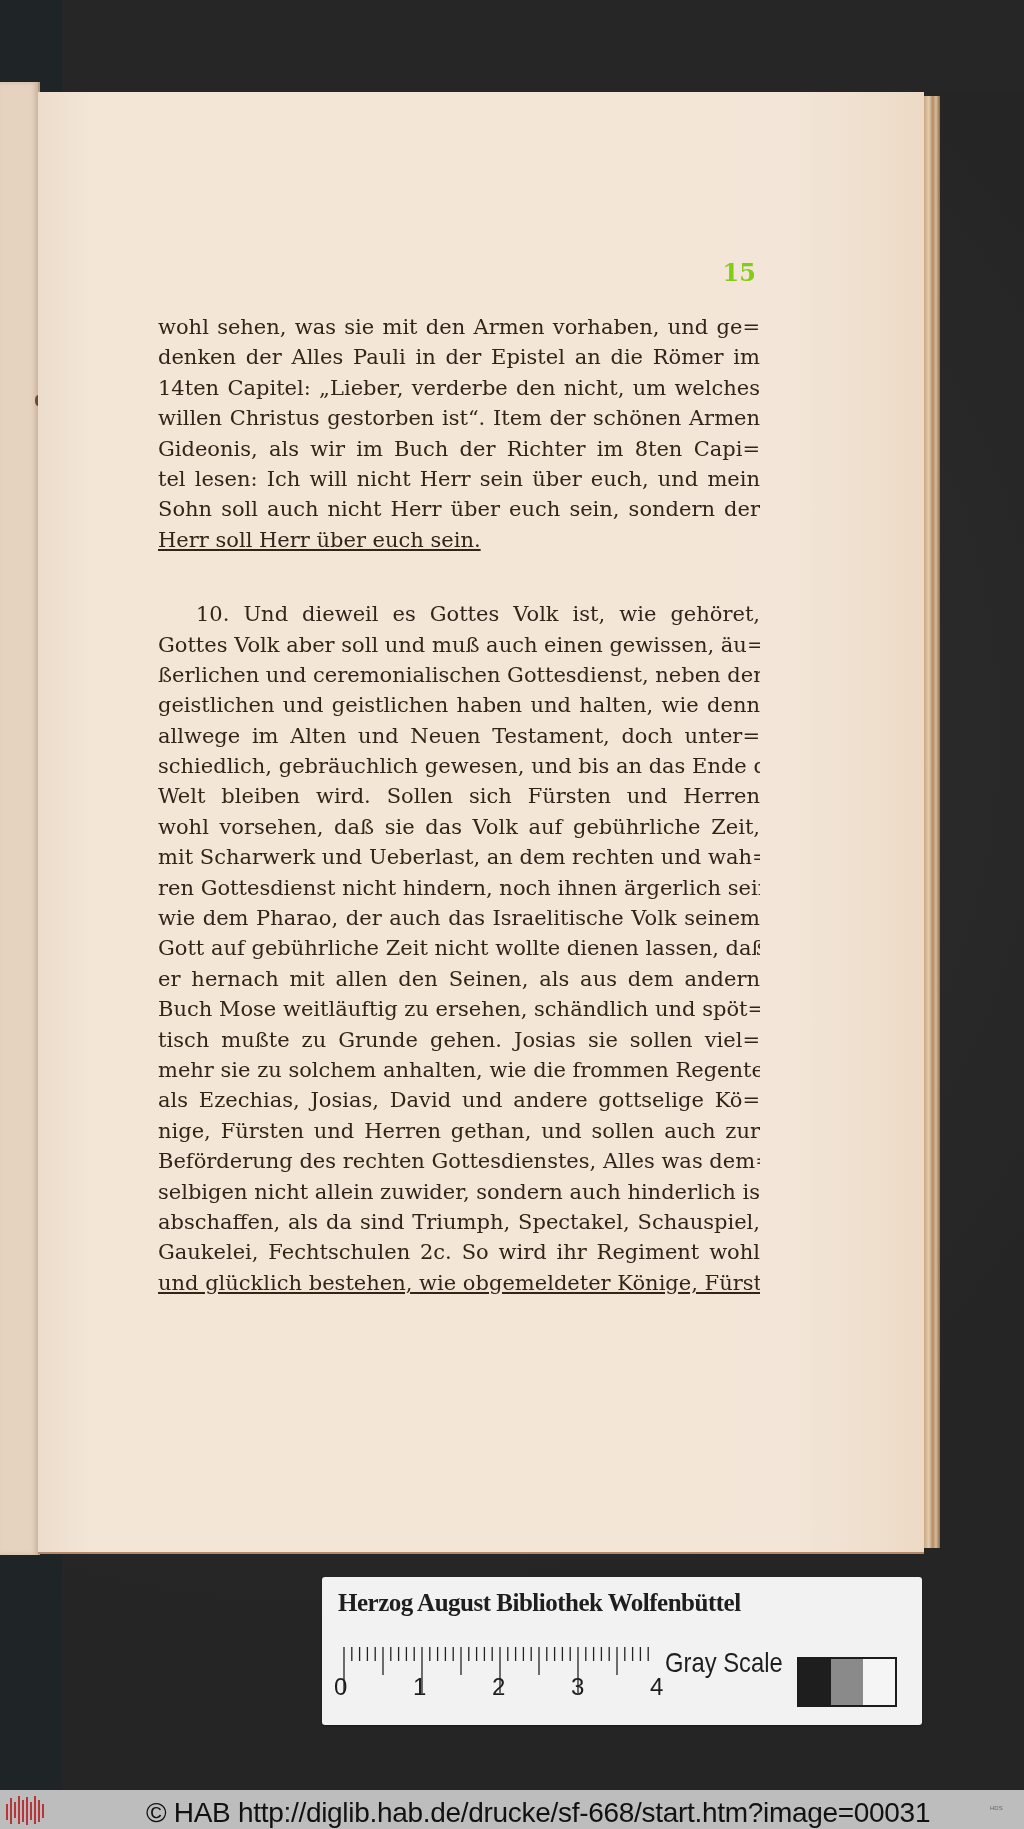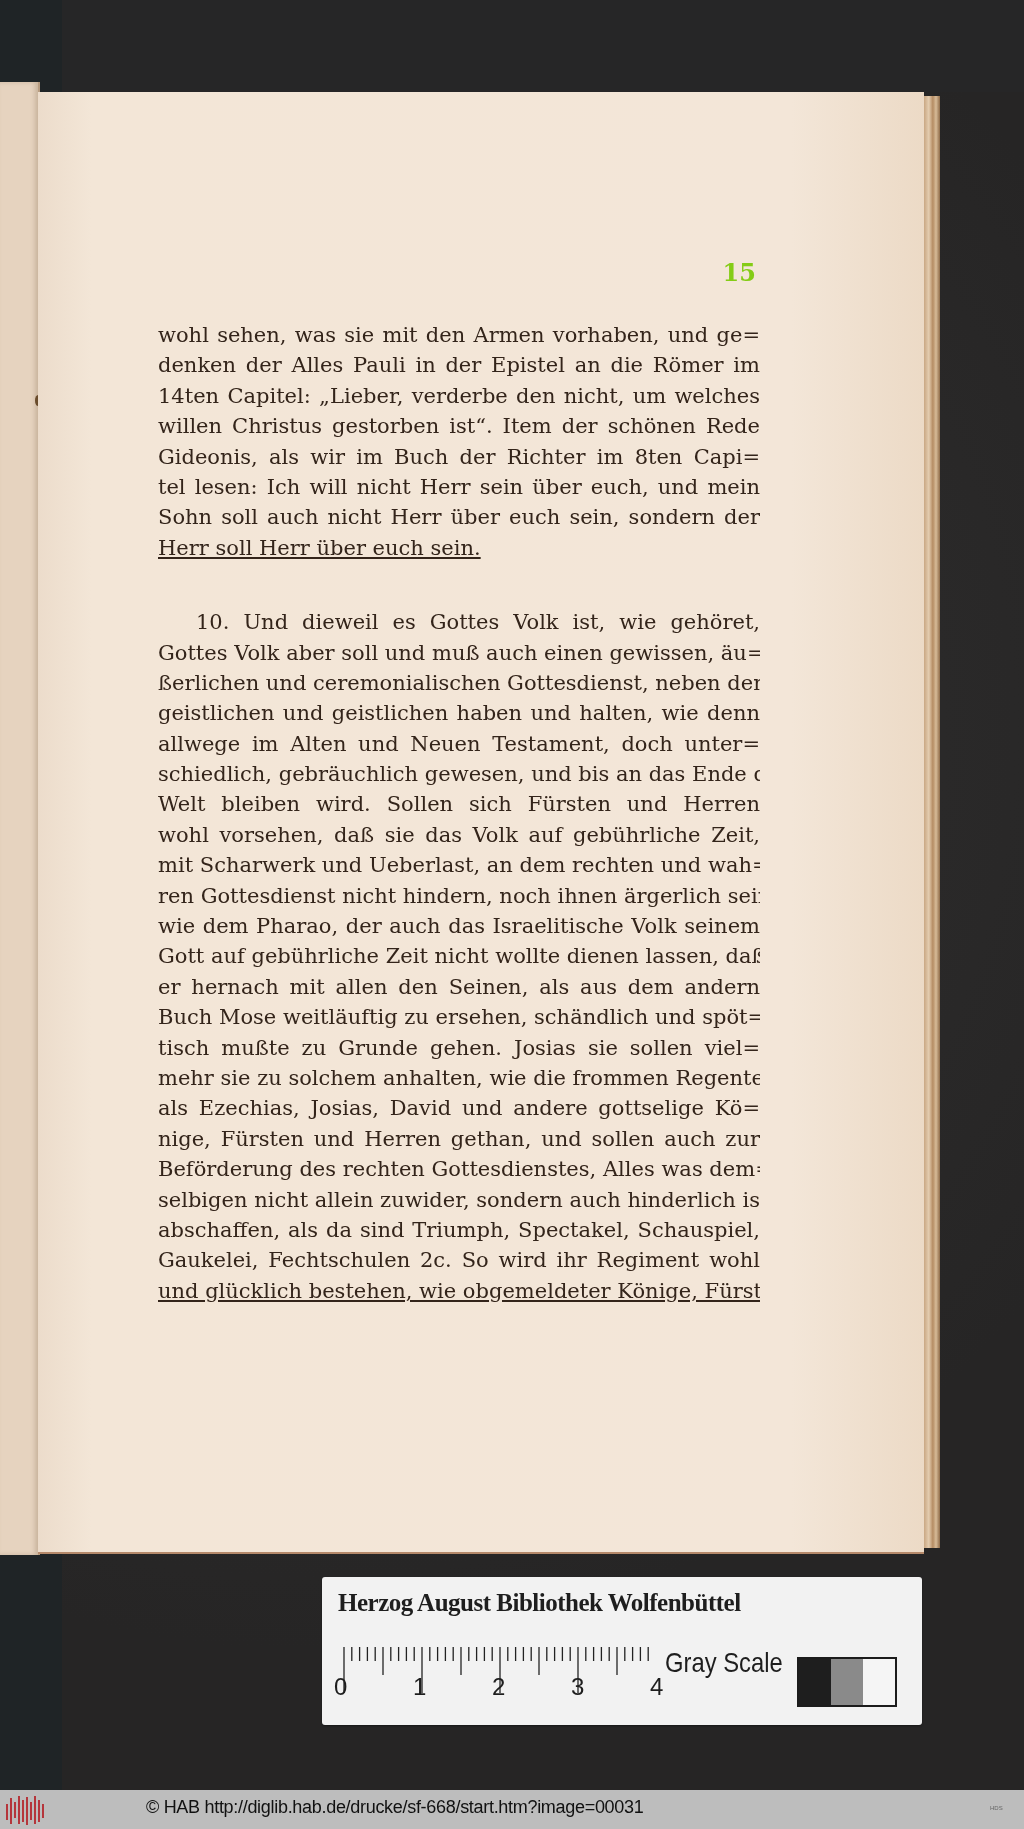--- a/index.html
+++ b/index.html
@@ -39,21 +39,21 @@
     .page-edge {
       position: absolute; left: 924px; top: 96px; width: 16px; height: 1452px;
       background: linear-gradient(90deg, #c9a783 0%, #e4cdb0 30%, #b58c63 55%, #d7bb98 75%, #8e6a47 100%);
     }
     .page-number {
       position: absolute; left: 716px; top: 258px; width: 40px;
       font-family: "DejaVu Serif", serif; font-weight: bold; font-size: 24px;
       color: #84cc16; text-align: right;
     }
     .text-block {
-      position: absolute; left: 158px; top: 320px; width: 602px;
+      position: absolute; left: 158px; top: 312px; width: 602px;
       color: #33241a;
       font-family: "DejaVu Serif", serif;
       font-size: 21px;
       line-height: 30.4px;
     }
     .line {
       display: block; white-space: nowrap; text-align: justify; text-align-last: justify;
       height: 30.4px; overflow: hidden;
     }
     .line.last { text-align-last: left; text-decoration: underline; }
@@ -90,21 +90,21 @@
     
     .footer {
       position: absolute; left: 0; top: 1790px; width: 1024px; height: 39px;
       background: #bdbdbd;
     }
     .footer-logo {
       position: absolute; left: 4px; top: 4px; width: 42px; height: 32px;
     }
     .footer-text {
       position: absolute; left: 146px; top: 7px;
-      font-family: "Liberation Sans", sans-serif; font-size: 18px; color: #111;
+      font-family: "Liberation Sans", sans-serif; font-size: 28px; color: #111;
       letter-spacing: -0.3px;
     }
     .footer-mini {
       position: absolute; left: 990px; top: 15px;
       font-family: "Liberation Sans", sans-serif; font-size: 6px; color: #666;
     }
   </style>
 </head>
 <body>
 
@@ -116,21 +116,21 @@
 <div class="page"></div>
 <div class="page-edge"></div>
 
 <div class="page-number">15</div>
 
 <div class="text-block" id="text-block">
     <div>
       <span class="line">wohl sehen, was sie mit den Armen vorhaben, und ge=</span>
       <span class="line">denken der Alles Pauli in der Epistel an die Römer im</span>
       <span class="line">14ten Capitel: „Lieber, verderbe den nicht, um welches</span>
-      <span class="line">willen Christus gestorben ist“. Item der schönen Rede</span>
+      <span class="line">willen Christus gestorben ist“. Item der schönen Armen</span>
       <span class="line">Gideonis, als wir im Buch der Richter im 8ten Capi=</span>
       <span class="line">tel lesen: Ich will nicht Herr sein über euch, und mein</span>
       <span class="line">Sohn soll auch nicht Herr über euch sein, sondern der</span>
       <span class="line last">Herr soll Herr über euch sein.</span>
     </div>
     <div class="para-gap"></div>
     <div>
       <span class="line indent">10. Und dieweil es Gottes Volk ist, wie gehöret,</span>
       <span class="line">Gottes Volk aber soll und muß auch einen gewissen, äu=</span>
       <span class="line">ßerlichen und ceremonialischen Gottesdienst, neben dem</span>

